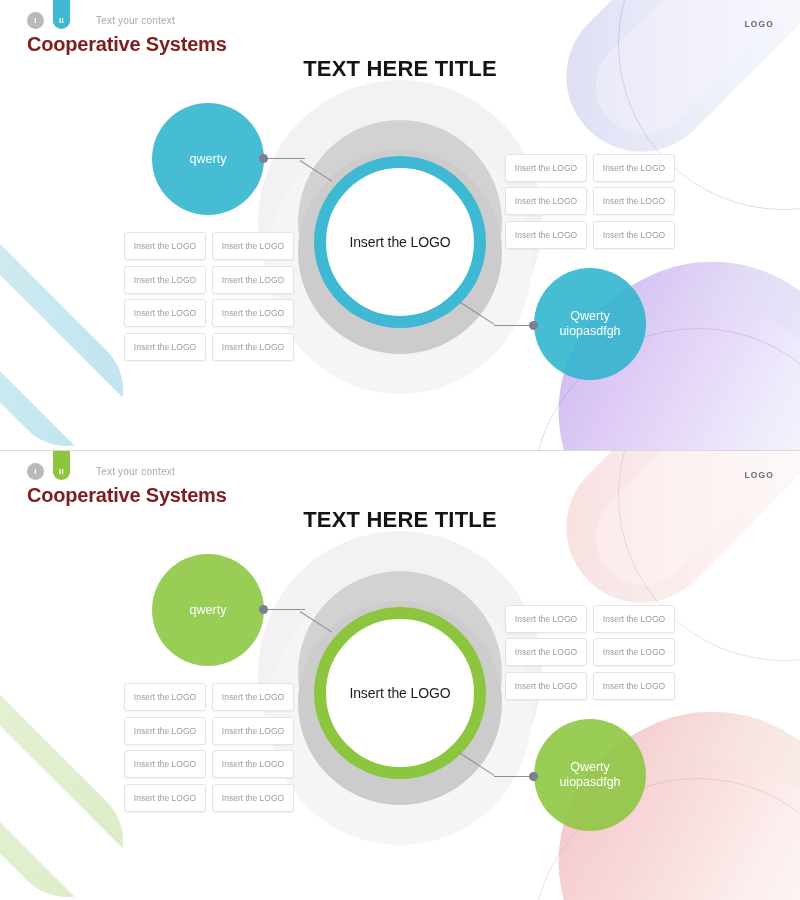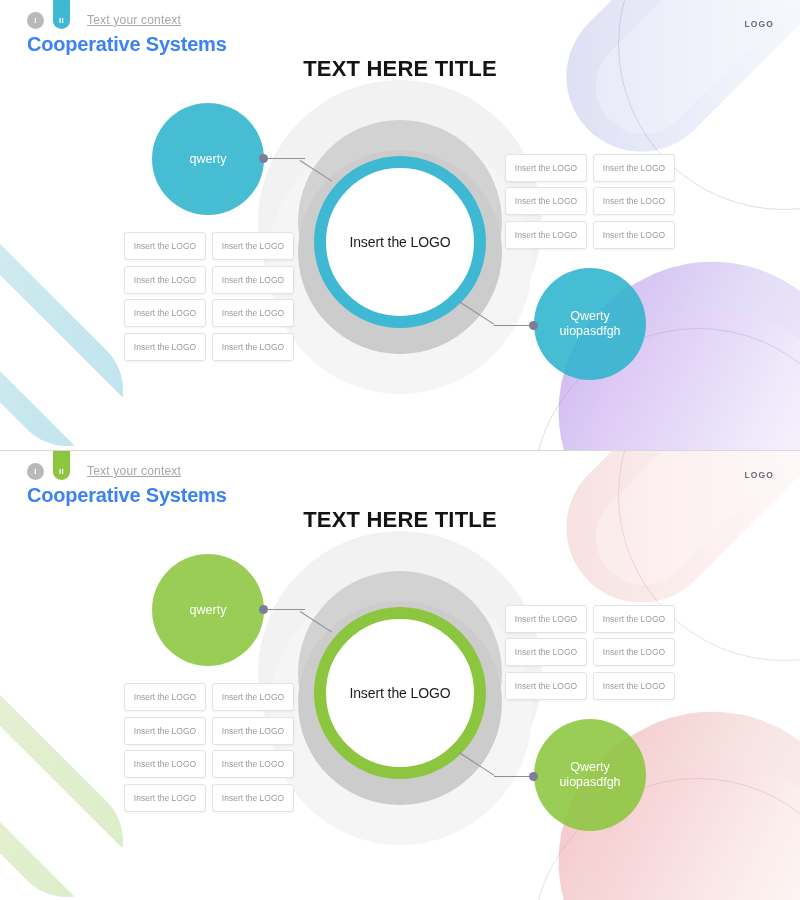--- a/index.html
+++ b/index.html
@@ -87,32 +87,31 @@
     border-radius: 50%;
     color: #ffffff;
     font-size: 8px;
     font-weight: bold;
     display: flex; align-items: center; justify-content: center;
     letter-spacing: .3px;
     position: relative; z-index: 2;
   }
   .badge-i { background: #b9b9b9; margin-right: 9px; }
   .hdr-sub {
-    margin-left: 17px;
-    font-size: 12px;
+    margin-left: 26px;
+    font-size: 10px;
     color: #a8a8a8;
     letter-spacing: .2px;
     white-space: nowrap;
-    text-decoration: underline;
   }
   .hdr-title {
     margin-top: 3px;
     font-size: 20px;
     font-weight: bold;
-    color: #3b82f6;
+    color: #7f1d1d;
     letter-spacing: -0.2px;
     white-space: nowrap;
   }
 
   .logo-txt {
     position: absolute;
     right: 26px; top: 19px;
     font-size: 8.5px;
     font-weight: bold;
     color: #6a6a7a;

